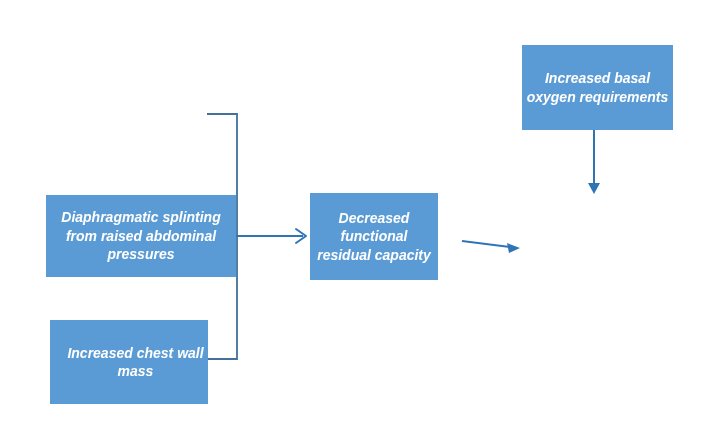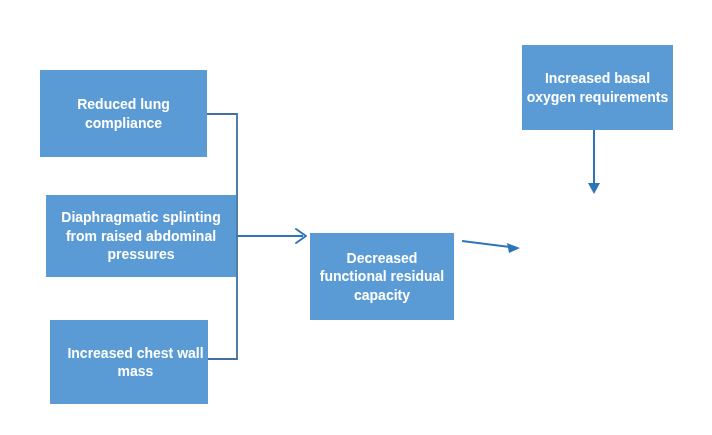--- a/index.html
+++ b/index.html
@@ -34,25 +34,26 @@
     color:var(--node-text);
     font-weight:bold;
     font-size:14px;
     line-height:1.32;
     text-align:center;
     display:flex;
     align-items:center;
     justify-content:center;
     padding:2px;
     box-sizing:border-box;
+    font-style:italic;
   }
   .node-reduced{      left:40px;  top:70px;  width:167px; height:87px; }
   .node-diaphragm{    left:46px;  top:195px; width:190px; height:82px; }
   .node-chestwall{    left:50px;  top:320px; width:158px; height:84px;padding-left:15px; }
-  .node-frc{          left:310px; top:193px; width:144px; height:87px;margin-top:40px; }
+  .node-frc{          left:310px; top:193px; width:128px; height:87px; }
   .node-oxygen{       left:522px; top:45px;  width:151px; height:85px; }
   .node-desaturation{ left:520px; top:194px; width:147px; height:88px; }
 
   .elbow-line{
     fill:none;
     stroke:var(--connector);
     stroke-width:1.8;
   }
   .arrow-line{
     fill:none;
@@ -83,23 +84,20 @@
     <line class="arrow-line" x1="208" y1="236" x2="303" y2="236"></line>
     <path class="arrow-head-open" d="M296,229 L306,236 L296,243"></path>
 
     <line class="arrow-line" x1="462" y1="241" x2="510" y2="247"></line>
     <path class="arrow-head-filled" d="M520,248 L507,243 L509,253 Z"></path>
 
     <line class="arrow-line" x1="594" y1="130" x2="594" y2="184"></line>
     <path class="arrow-head-filled" d="M594,194 L588,183 L600,183 Z"></path>
   </svg>
 
-  <div class="node node-reduced">
-    <span>Reduced lung compliance</span>
-  </div>
 
   <div class="node node-diaphragm">
     <span>Diaphragmatic splinting from raised abdominal pressures</span>
   </div>
 
   <div class="node node-chestwall">
     <span>Increased chest wall mass</span>
   </div>
 
   <div class="node node-frc">

